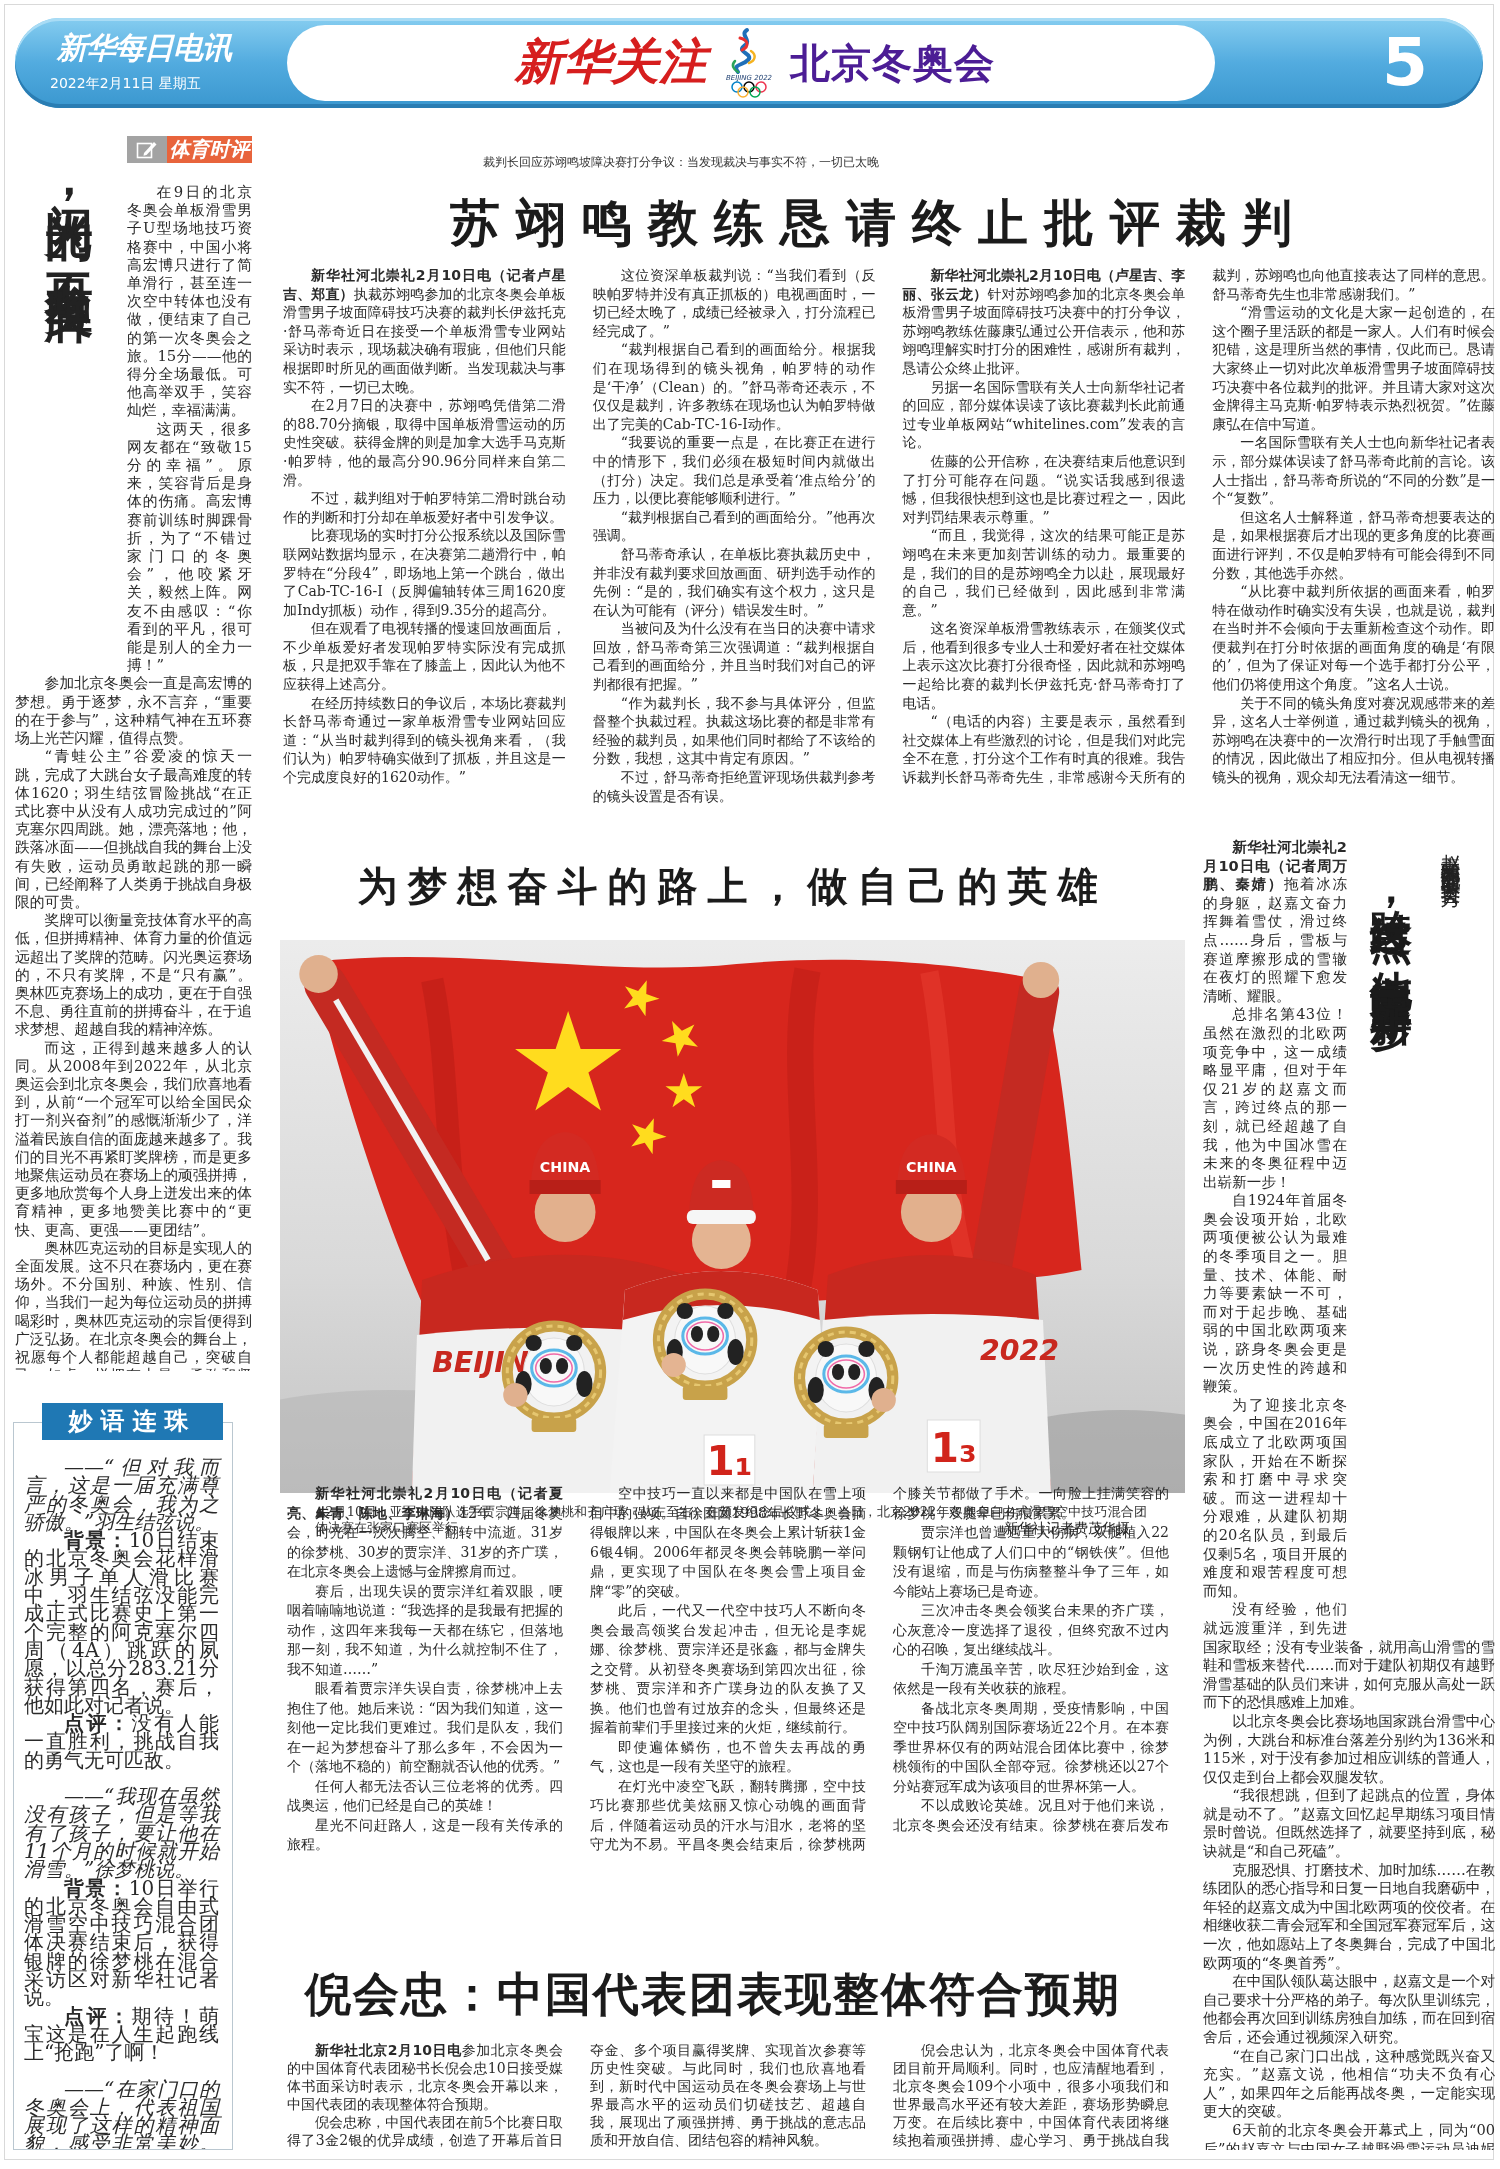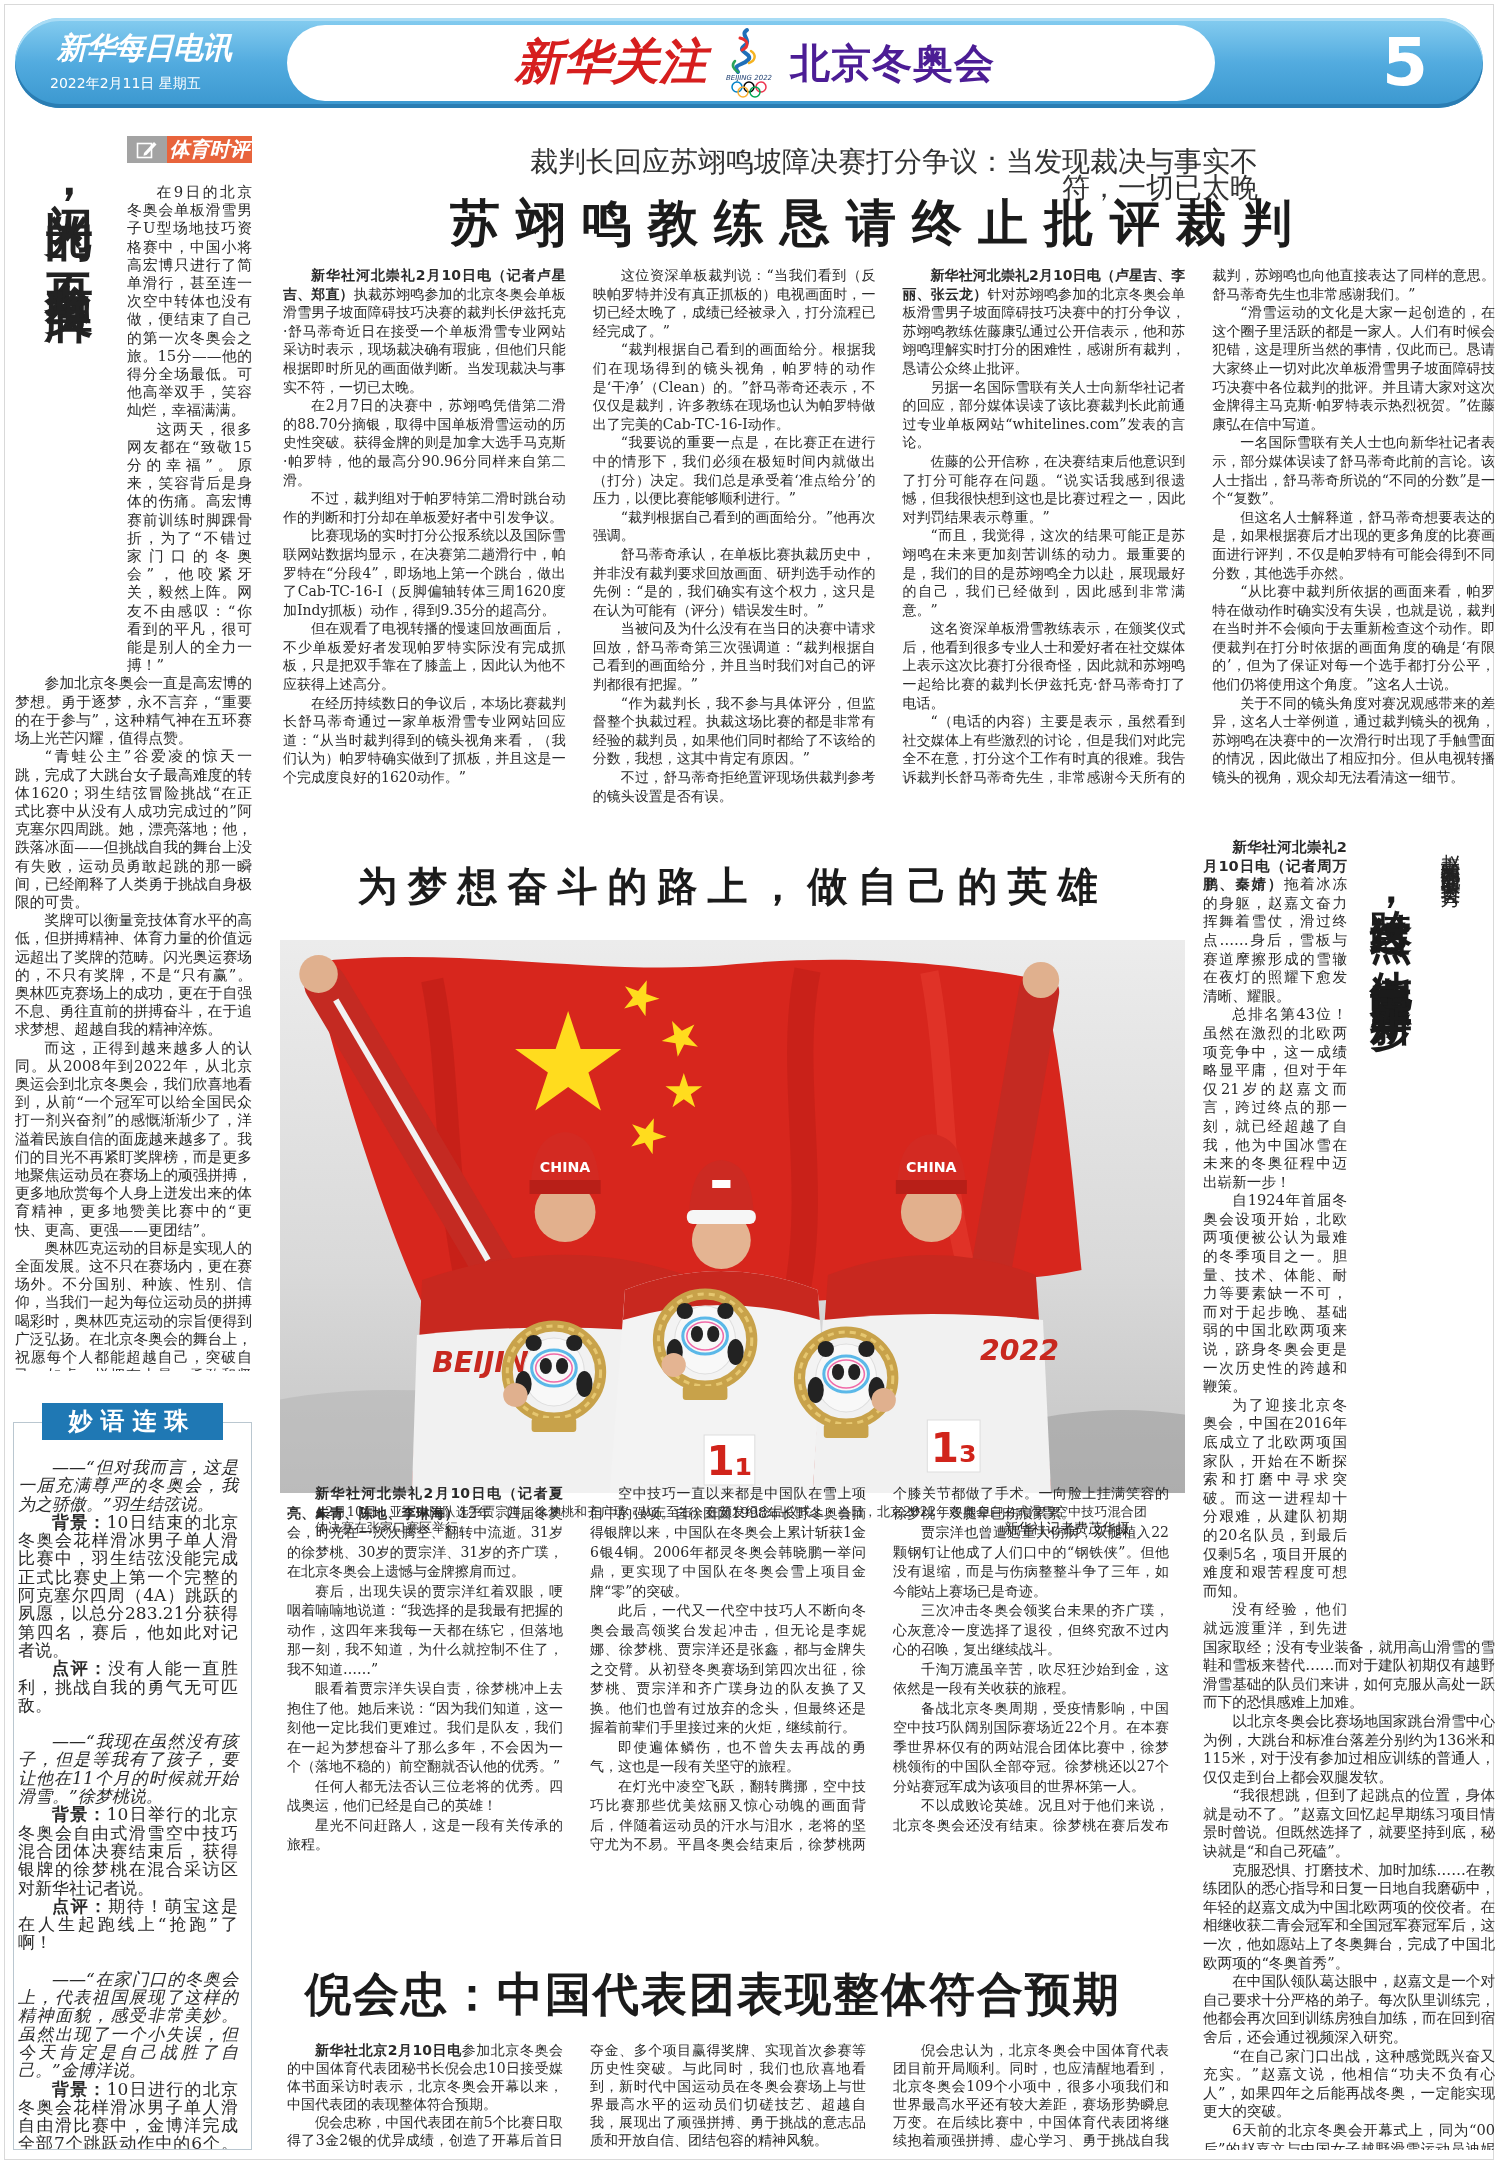--- a/index.html
+++ b/index.html
@@ -23,28 +23,28 @@
   
   .tag{position:absolute;left:127px;top:136px;width:125px;height:27px;display:flex;}
   .tag-icon{width:40px;height:27px;background:#a3a3a3;display:flex;align-items:center;justify-content:center;}
   .tag-label{flex:1;background:#e8643c;color:#fff;font-size:20px;font-style:italic;font-weight:bold;display:flex;align-items:center;justify-content:center;font-family:"DejaVu Sans",sans-serif;}
   .v-head-left{position:absolute;left:44px;top:166px;writing-mode:vertical-rl;font-size:48px;line-height:52px;letter-spacing:5.3px;font-weight:bold;color:#222;}
   .commentary{position:absolute;left:15px;top:183px;width:237px;height:1188px;overflow:hidden;font-size:14.8px;line-height:18.2px;}
   .commentary .spacer{float:left;width:112px;height:482px;}
   .commentary p{margin:0;text-indent:2em;text-align:justify;}
 
   .quote-tab{position:absolute;left:42px;top:1403px;width:181px;height:37px;background:#1f78b4;color:#fff;font-size:24px;letter-spacing:8px;text-align:center;line-height:37px;font-weight:bold;z-index:2;font-family:"DejaVu Sans",sans-serif;}
-  .quote-box{position:absolute;left:13px;top:1422px;width:239px;height:728px;border:1px solid #bac7d0;padding:35px 13px 0 4px;box-sizing:border-box;font-size:17px;line-height:18.3px;overflow:hidden;}
+  .quote-box{position:absolute;left:13px;top:1422px;width:220px;height:728px;border:1px solid #bac7d0;padding:35px 13px 0 10px;box-sizing:border-box;font-size:20px;line-height:18.3px;overflow:hidden;}
   .quote-box .item{margin-bottom:18px;}
   .quote-box p{margin:0;text-indent:2em;text-align:justify;}
   .quote-box .q{font-style:italic;}
   .lbl{font-weight:bold;font-family:"DejaVu Sans",sans-serif;}
 
   
-  .kicker{position:absolute;left:483px;top:149px;width:775px;text-align:right;font-size:28px;line-height:26px;color:#333;font-family:"DejaVu Sans",sans-serif;}
+  .kicker{position:absolute;left:483px;top:149px;width:775px;text-align:left;font-size:12px;line-height:26px;color:#333;font-family:"DejaVu Sans",sans-serif;}
   .lead-headline{position:absolute;left:273px;top:194px;width:1212px;text-align:center;font-size:50px;line-height:58px;letter-spacing:16px;font-weight:bold;color:#1b1b1b;}
   .cols{position:absolute;column-fill:auto;overflow:hidden;font-size:14px;}
   .cols p{margin:0;text-indent:2em;text-align:justify;}
   .lead-body{left:283px;top:266px;width:1212px;height:540px;column-count:4;column-gap:27px;line-height:18.6px;}
   .dateline{font-weight:bold;font-family:"DejaVu Sans",sans-serif;}
 
   
   .photo-headline{position:absolute;left:280px;top:862px;width:905px;text-align:center;font-size:40px;line-height:48px;letter-spacing:10px;font-weight:bold;color:#1b1b1b;}
   .photo{position:absolute;left:280px;top:940px;width:905px;height:553px;overflow:hidden;background:#ddd;}
   .caption{position:absolute;left:315px;top:1504px;width:832px;font-size:13px;line-height:16px;color:#333;text-align:justify;}

